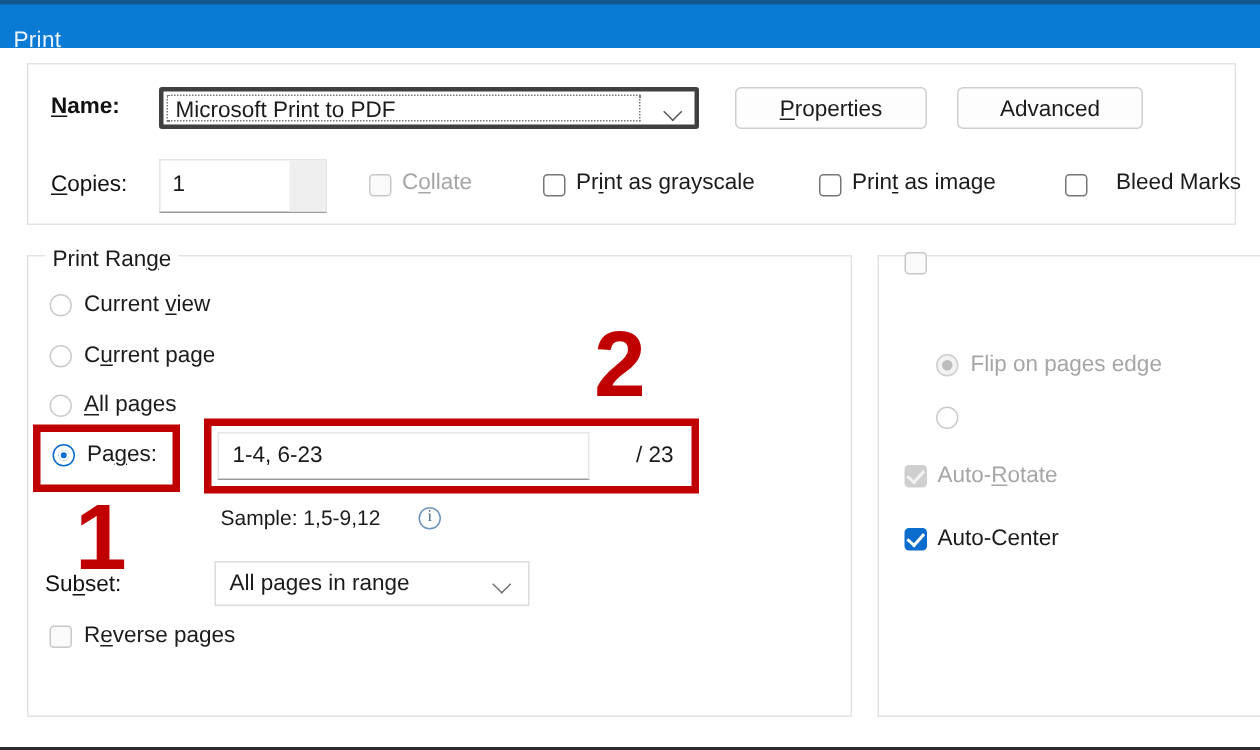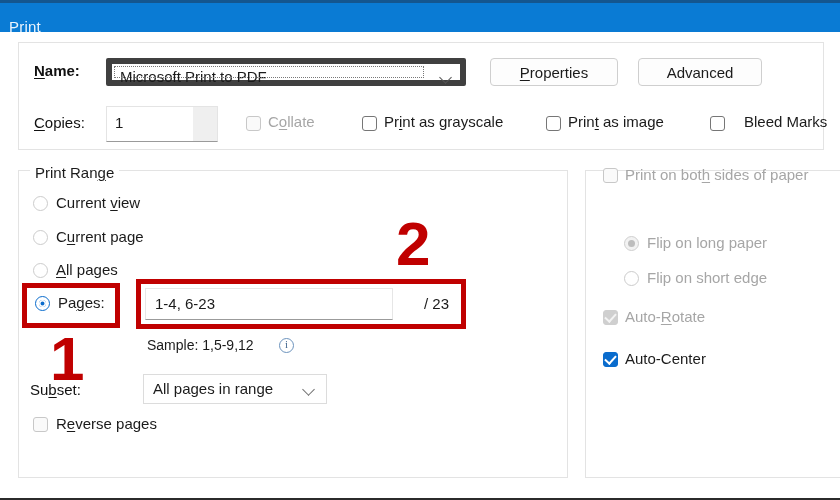--- a/index.html
+++ b/index.html
@@ -35,21 +35,21 @@
     position:absolute;left:18px;top:42px;width:806px;height:108px;
     border:1px solid #e3e3e3;background:#fff;box-sizing:border-box;
   }
 
   .lbl{font-size:15px;color:#111;}
   .u{text-decoration:underline;text-underline-offset:2px;}
 
   #name-label{position:absolute;left:34px;top:62px;font-weight:bold;}
   #name-combo{
     position:absolute;left:106px;top:58px;width:360px;height:28px;
-    border:6px solid #404040;border-radius:2px;background:#fff;box-sizing:border-box;
+    border:3px solid #404040;border-radius:2px;background:#fff;box-sizing:border-box;
   }
   #name-combo .focusrect{
     position:absolute;left:2px;top:2px;right:36px;bottom:2px;
     border:1px dotted #777;box-sizing:border-box;
   }
   #name-combo .value{
     position:absolute;left:8px;top:4px;font-size:15px;color:#1b1b1b;white-space:nowrap;
   }
   #name-combo .arrow{
     position:absolute;right:6px;top:7px;width:14px;height:14px;
@@ -164,21 +164,21 @@
     position:absolute;left:279px;top:338px;width:15px;height:15px;
     border:1.4px solid #6c93bd;border-radius:50%;box-sizing:border-box;
   }
   #info-icon span{
     position:absolute;left:0;right:0;top:-1px;text-align:center;
     font-size:11px;color:#44688f;font-family:"Liberation Serif", serif;
   }
 
   #subset-label{position:absolute;left:30px;top:381px;}
   #subset-combo{
-    position:absolute;left:143px;top:374px;width:184px;height:30px;
+    position:absolute;left:143px;top:374px;width:210px;height:30px;
     border:1px solid #dcdcdc;background:#fff;box-sizing:border-box;
   }
   #subset-combo .value{position:absolute;left:9px;top:5px;font-size:15px;}
   #subset-combo .arrow{position:absolute;right:10px;top:9px;width:12px;height:12px;}
   #subset-combo .arrow:before{
     content:"";position:absolute;left:0;top:1px;width:8px;height:8px;
     border-right:1.5px solid #6f6f6f;border-bottom:1.5px solid #6f6f6f;
     transform:rotate(45deg);
   }
 
@@ -293,29 +293,27 @@
     <div class="value">All pages in range</div>
     <div class="arrow"></div>
   </div>
 
   <div class="cb dim" id="cb-reverse"></div>
   <div class="opt-text" id="tx-reverse">R<span class="u">e</span>verse pages</div>
 
   <div id="right-group"></div>
 
   <div class="cb dim" id="cb-both-sides"></div>
-  <div class="opt-text dim" id="tx-both-sides">Print on bot<span class="u">h</span> sides of paper</div>
 
   <div class="rb dim-sel" id="rb-flip-long">
       <div class="dot"></div>
     </div>
-  <div class="opt-text dim" id="tx-flip-long">Flip on long paper</div>
+  <div class="opt-text dim" id="tx-flip-long">Flip on pages edge</div>
 
   <div class="rb dim" id="rb-flip-short"></div>
-  <div class="opt-text dim" id="tx-flip-short">Flip on short edge</div>
 
   <div class="cb checked-dim" id="cb-auto-rotate">
       <div class="tick"></div>
     </div>
   <div class="opt-text dim" id="tx-auto-rotate">Auto-<span class="u">R</span>otate</div>
 
   <div class="cb checked" id="cb-auto-center">
       <div class="tick"></div>
     </div>
   <div class="opt-text" id="tx-auto-center">Auto-Center</div>

